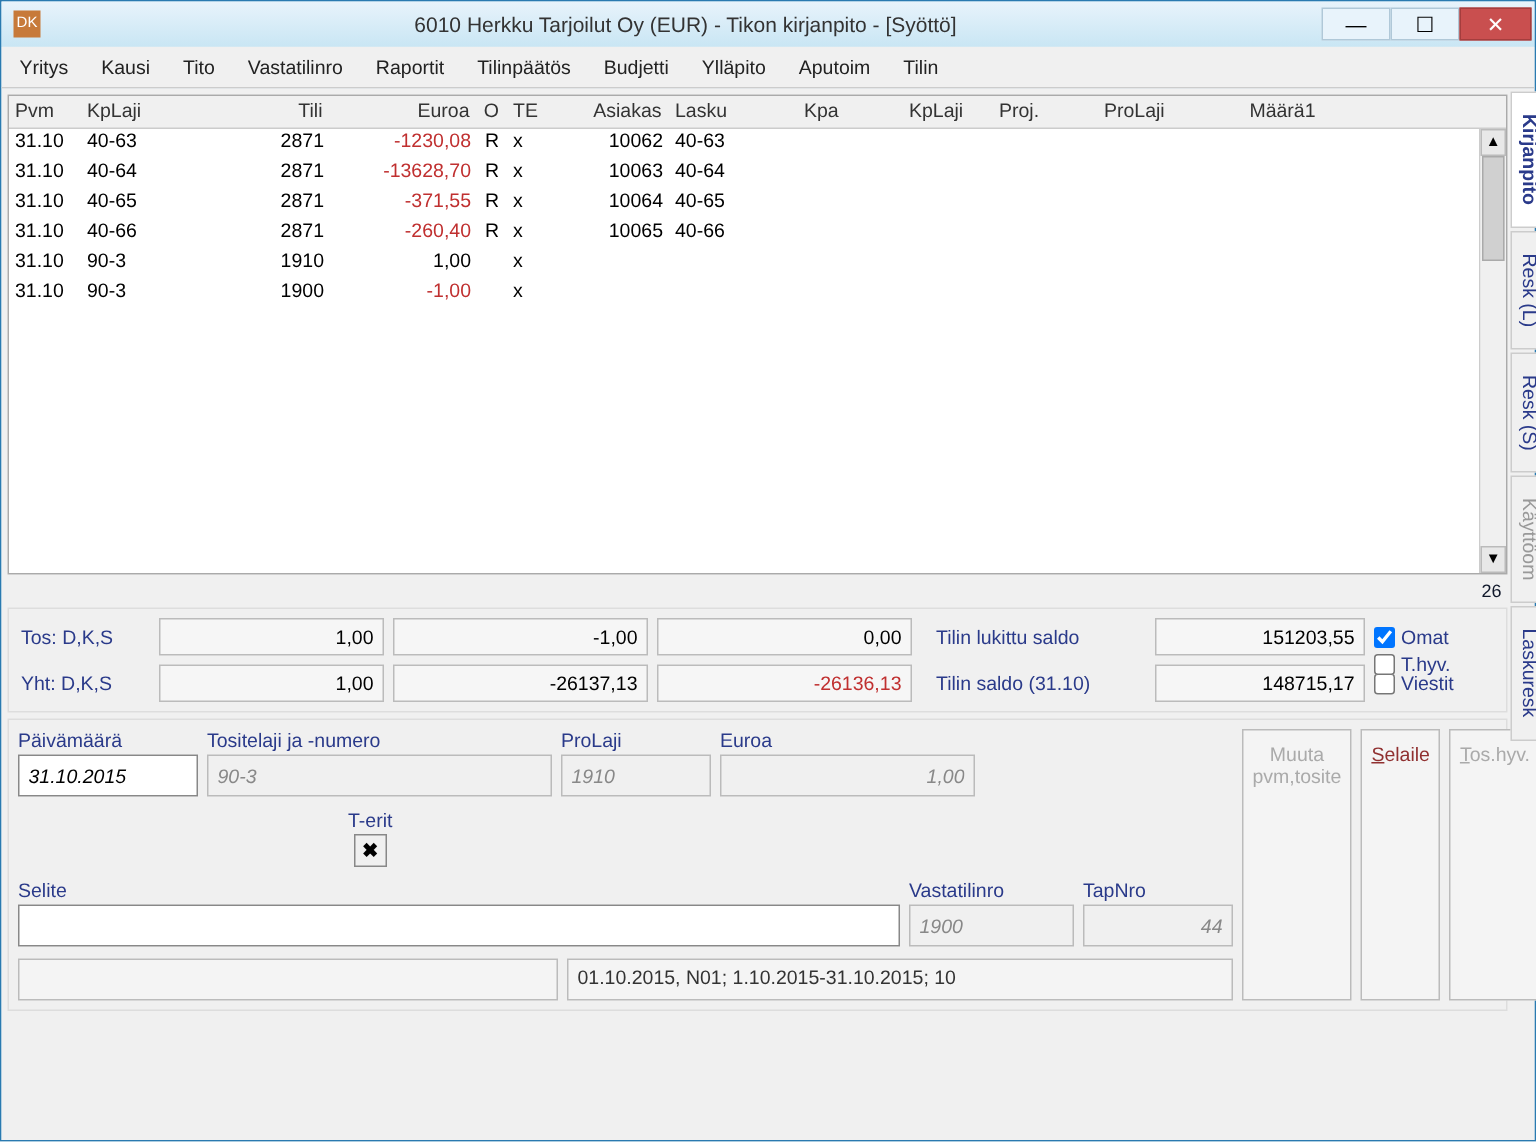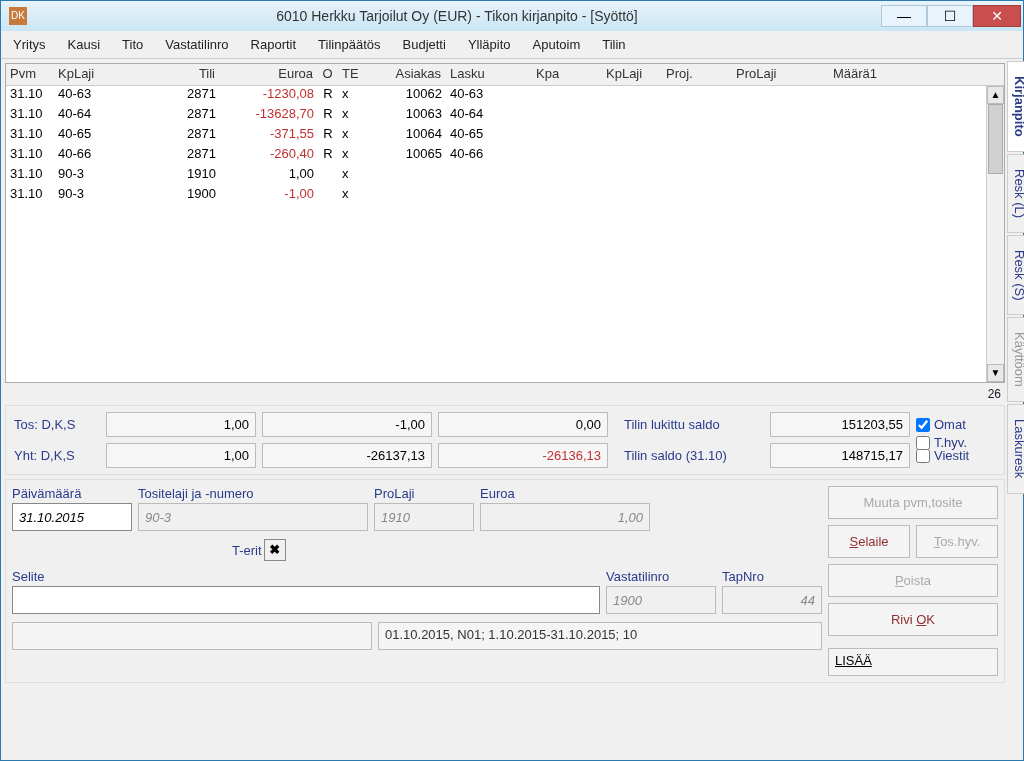--- a/index.html
+++ b/index.html
@@ -64,31 +64,31 @@
 .w2 { width: 170px; }
 .w3 { width: 170px; }
 .tilin-label { width: 150px; color: #2a3a8a; text-align: left; padding-left: 10px; }
 .w4 { width: 140px; }
 .check-col { width: 80px; display: flex; flex-direction: column; gap: 0; font-size: 13px; color: #2a3a8a; }
 .check-col label { display: flex; align-items: center; gap: 4px; }
 .check-col input { width: 14px; height: 14px; }
 
 .entry-panel { background: #f0f0f0; border: 1px solid #ddd; padding: 6px; display: flex; gap: 6px; }
 .entry-left { flex: 1; display: flex; flex-direction: column; gap: 8px; }
-.entry-right { width: 170px; display: flex; flex-direction: column; gap: 6px; }
+.entry-right { width: 170px; display: flex; flex-direction: row; gap: 6px; }
 
 .field-row { display: flex; gap: 6px; }
 .field-group { display: flex; flex-direction: column; gap: 2px; }
 .field-group .lbl { color: #2a3a8a; font-size: 13px; }
 .field-group input, .field-group .fake-input { background: #fff; border: 1px solid #888; padding: 4px 6px; height: 28px; font-style: italic; }
 .field-group .readonly { background: #f0f0f0; color: #888; border: 1px solid #bbb; }
 .field-group .num { text-align: right; }
 
 .terit-row { display: flex; gap: 6px; padding-left: 220px; }
-.terit { display: flex; flex-direction: row; align-items: center; gap: 2px; }
+.terit { display: flex; flex-direction: column; align-items: center; gap: 2px; }
 .terit .lbl { color: #2a3a8a; }
 .terit .box { width: 22px; height: 22px; background: #f0f0f0; border: 1px solid #888; text-align: center; font-weight: bold; line-height: 20px; }
 
 .btn { background: #f4f4f4; border: 1px solid #bbb; padding: 8px 6px; text-align: center; color: #444; cursor: default; }
 .btn.disabled { color: #aaa; }
 .btn .ul { text-decoration: underline; }
 .btn.red { color: #903030; }
 
 .status-row { display: flex; gap: 6px; }
 .status-row .st { background: #f4f4f4; border: 1px solid #bbb; padding: 4px 6px; height: 28px; flex: 1; color: #333; }

